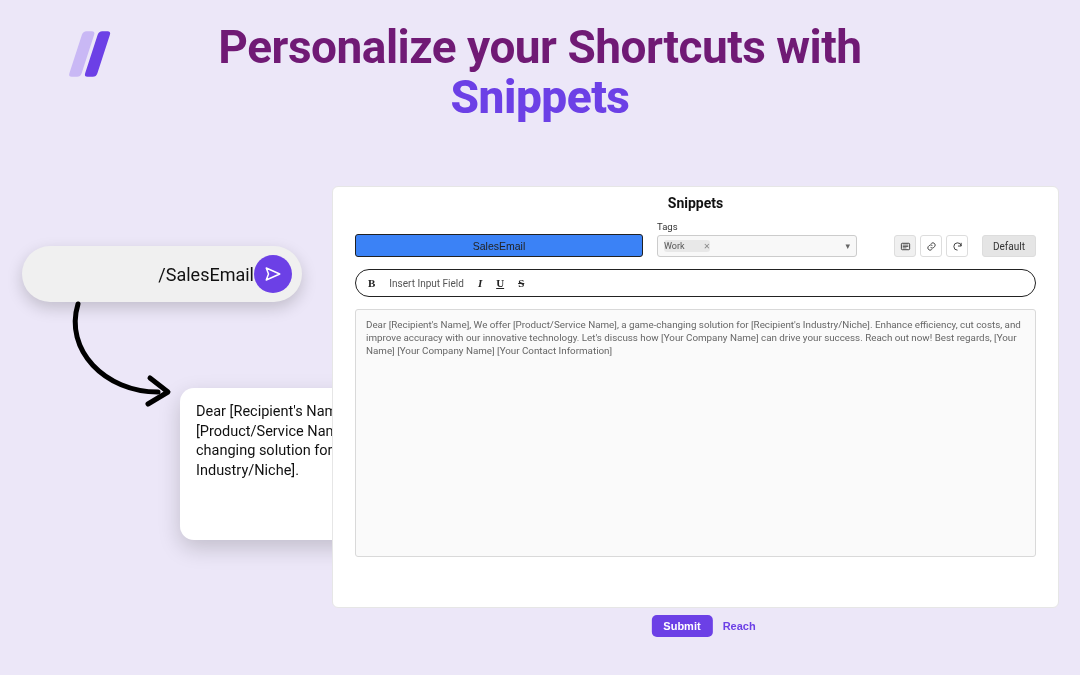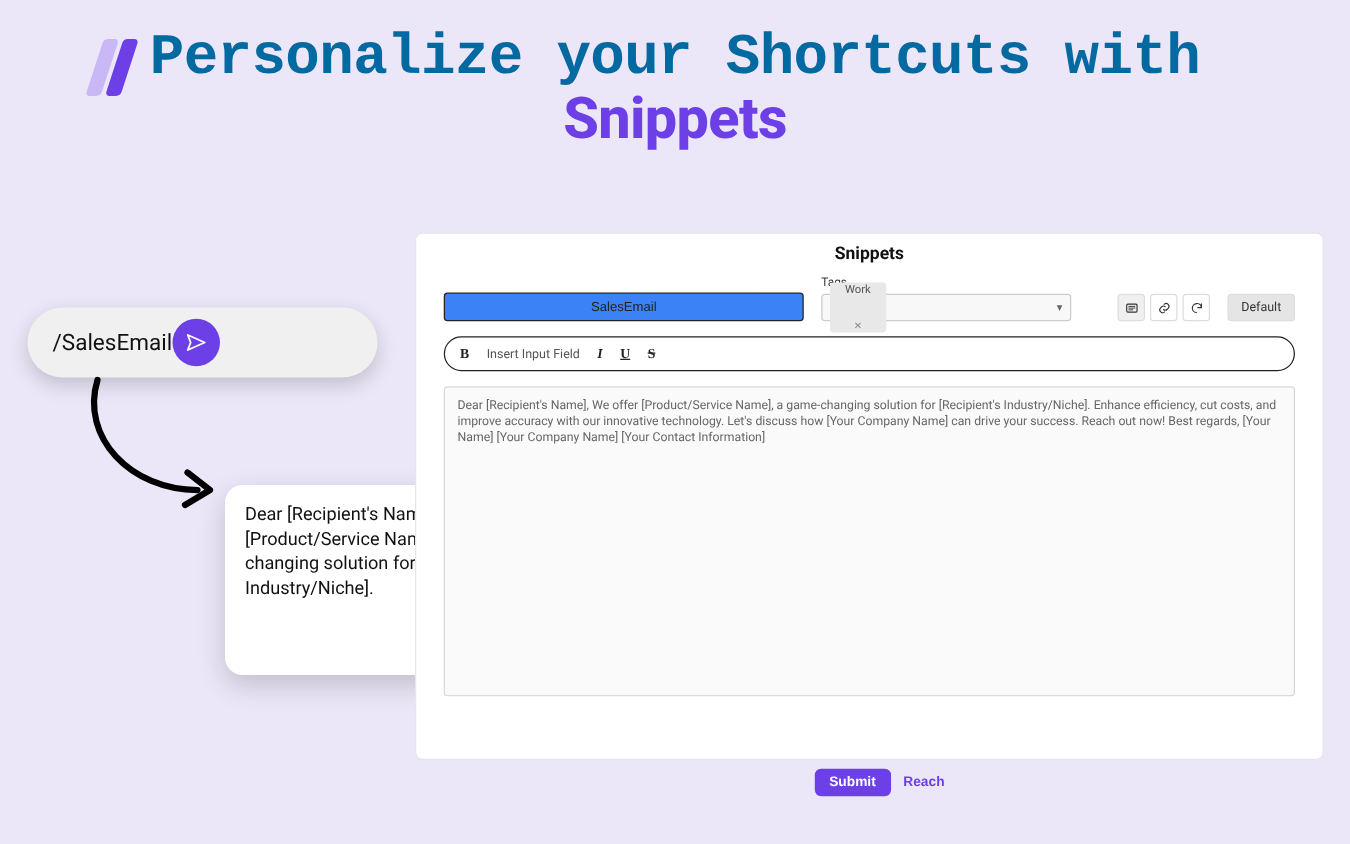--- a/index.html
+++ b/index.html
@@ -20,44 +20,43 @@
 
   
   .headline {
     position: absolute;
     top: 20px; left: 0; right: 0;
     text-align: center;
   }
   .headline .line1 {
     font-size: 46px;
     font-weight: 700;
-    color: #0369a1;
+    color: #701a75;
     letter-spacing: -0.5px;
-    font-family: Liberation Mono, monospace;
   }
   .headline .line2 {
     font-size: 46px;
     font-weight: 800;
     color: #6c40e6;
     letter-spacing: -0.5px;
     margin-top: -4px;
   }
 
   
   .pill {
     position: absolute;
     top: 246px; left: 22px;
     width: 280px; height: 56px;
     background: #f0f0f0;
     border-radius: 28px;
     box-shadow: 0 6px 16px rgba(0,0,0,.18);
     display: flex;
     align-items: center;
     padding: 0 10px 0 20px;
-    justify-content: flex-start;
+    justify-content: flex-end;
   }
   .pill span {
     font-size: 18px;
     color: #111;
   }
   .send-btn {
     width: 38px; height: 38px;
     border-radius: 50%;
     background: #6c40e6;
     display: flex; align-items: center; justify-content: center;
@@ -124,22 +123,22 @@
   }
   .tags-select {
     width: 200px; height: 22px;
     border: 1px solid #ccc; border-radius: 3px;
     background: #f8f8f8;
     display: flex; align-items: center; padding: 0 6px;
     justify-content: space-between;
   }
   .tag-chip {
     background: #e8e8e8; border-radius: 3px;
-    padding: 1px 12px; font-size: 9px; color: #555;
-    display: inline-flex; align-items: center; gap: 19px; flex-direction: column;
+    padding: 1px 0; font-size: 9px; color: #555;
+    display: inline-flex; align-items: center; gap: 19px;
   }
   .tag-chip .x { font-size: 8px; color: #888; }
   .caret { font-size: 9px; color: #666; }
   .spacer { flex: 1; }
   .icon-group {
     display: flex; gap: 4px; align-items: center;
   }
   .icon-btn {
     width: 22px; height: 22px;
     border: 1px solid #ddd; border-radius: 3px;

